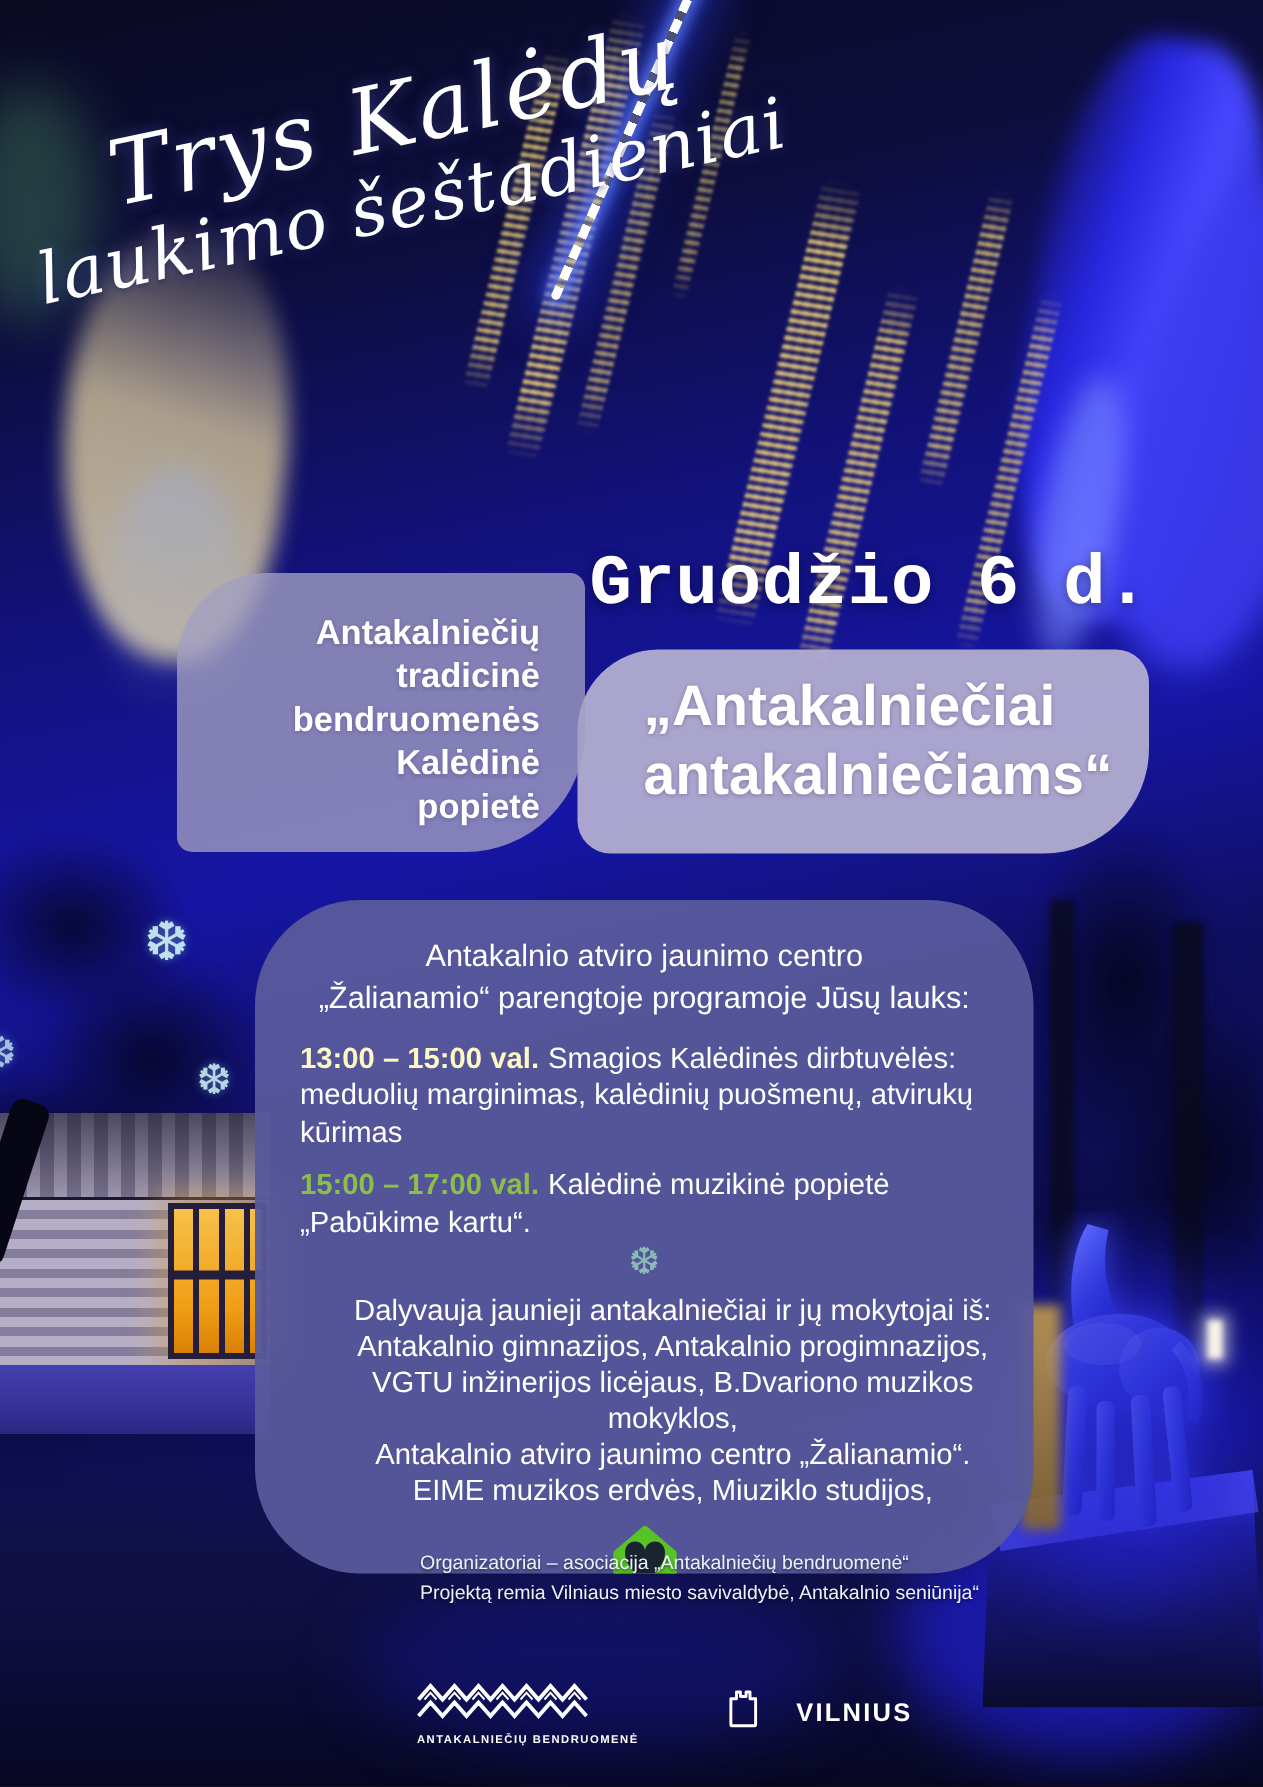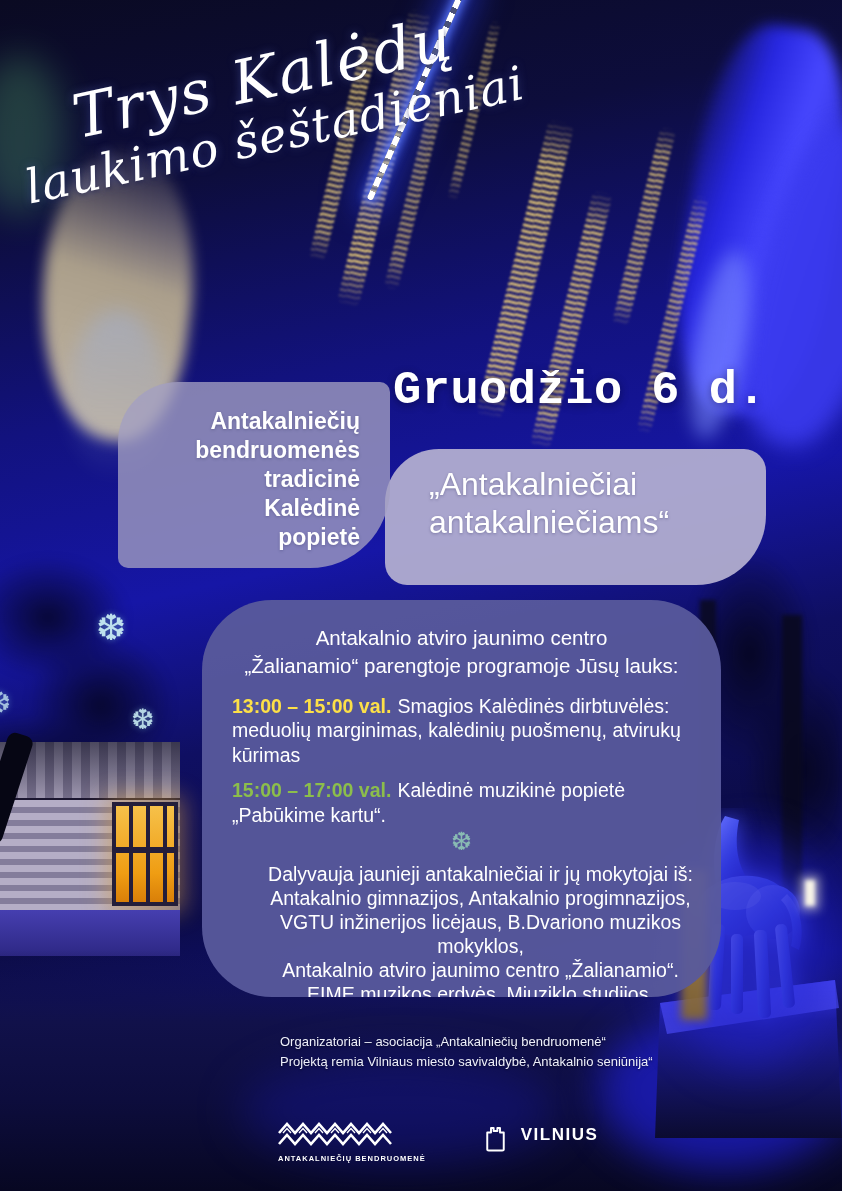--- a/index.html
+++ b/index.html
@@ -80,48 +80,48 @@
 
   
   .script-title{left:8px;top:42px;width:520px;transform:rotate(-12deg);color:#fff;text-align:center;
     font-family:"DejaVu Serif", serif;font-style:italic;text-shadow:0 0 10px rgba(120,140,255,.35),0 2px 4px rgba(0,0,30,.4);}
   .script-line1{font-size:60px;letter-spacing:2px;}
   .script-line2{font-size:47px;margin-top:-4px;letter-spacing:1px;}
 
   .date-heading{left:393px;top:364px;font-size:47px;font-weight:bold;color:#fff;letter-spacing:.5px;
     text-shadow:0 2px 8px rgba(0,0,30,.45);font-family:Liberation Mono, monospace;}
 
-  .date-box{left:385px;top:449px;width:381px;height:136px;box-sizing:border-box;
+  .date-box{left:385px;top:433px;width:381px;height:136px;box-sizing:border-box;
     background:rgba(181,176,209,.93);border-radius:54px 22px 70px 22px;
-    padding:16px 0 0 44px;color:#fff;font-size:32px;font-weight:normal;line-height:1.2;
+    padding:16px 0 0 44px;color:#fff;font-size:38px;font-weight:bold;line-height:1.2;
     text-shadow:0 1px 3px rgba(40,40,85,.35);}
 
   .tradition-box{left:118px;top:382px;width:272px;height:186px;box-sizing:border-box;
     background:rgba(163,159,193,.78);border-radius:60px 10px 80px 10px;
     padding:25px 30px 0 0;text-align:right;color:#fff;font-size:23px;font-weight:bold;line-height:1.26;
     text-shadow:0 1px 3px rgba(40,40,85,.3);}
 
-  .main-box{left:170px;top:600px;width:519px;height:397px;box-sizing:border-box;overflow:hidden;
-    background:rgba(88,90,156,.95);border-radius:70px;color:#fff;text-align:center;margin-left:32px;}
+  .main-box{left:170px;top:600px;width:519px;height:449px;box-sizing:border-box;overflow:hidden;
+    background:rgba(88,90,156,.95);border-radius:70px;color:#fff;text-align:center;}
   .intro{margin-top:24px;font-size:20.5px;line-height:1.38;}
   .sched{text-align:left;margin:13px 26px 0 30px;font-size:19.5px;line-height:1.26;}
   .sched + .sched{margin-top:11px;}
   .sched .time{font-weight:bold;margin-right:6px;}
   .mid-sf{margin-top:2px;font-size:25px;color:rgba(150,212,186,.8);line-height:1;}
   .venue{margin-top:3px;font-size:20px;font-weight:bold;letter-spacing:.2px;}
   .participants{text-align:center;margin:9px 20px 0 58px;font-size:19.5px;line-height:1.23;}
 
   .logo-block{margin-top:10px;line-height:1;}
 
   
   .footer-text{left:280px;top:1032px;font-size:13px;line-height:1.55;color:#eef0fa;text-shadow:0 1px 2px rgba(0,0,20,.5);}
   .logos-row{left:278px;top:1122px;display:flex;align-items:flex-start;gap:58px;}
   .community-logo{text-align:left;color:#fff;}
   .community-label{margin-top:4px;font-size:7.5px;letter-spacing:1px;font-weight:bold;white-space:nowrap;}
-  .vilnius-logo{display:flex;align-items:flex-start;gap:14px;margin-top:3px;color:#fff;}
+  .vilnius-logo{display:flex;align-items:flex-end;gap:24px;margin-top:3px;color:#fff;}
   .vilnius-label{font-size:17px;font-weight:bold;letter-spacing:1.5px;}
 </style>
 </head>
 <body>
 
 <div class="poster">
 
   <div class="abs teal-glow"></div>
   <div class="abs cream-blob"></div>
   <div class="abs cream-blob2"></div>
@@ -202,34 +202,34 @@
 
   <div class="abs date-heading">Gruodžio 6 d.</div>
 
   <div class="abs date-box">
     <div>„Antakalniečiai</div>
     <div>antakalniečiams“</div>
   </div>
 
   <div class="abs tradition-box">
     <div>Antakalniečių</div>
+    <div>tradicinė</div>
     <div>bendruomenės</div>
-    <div>tradicinė</div>
     <div>Kalėdinė</div>
     <div>popietė</div>
   </div>
 
   <div class="abs main-box">
     <div class="intro">
       <div>Antakalnio atviro jaunimo centro</div>
       <div>„Žalianamio“ parengtoje programoje Jūsų lauks:</div>
     </div>
 
     <div class="sched">
-      <span class="time" style="color:#fde047;">13:00 – 15:00 val.</span><span>Smagios Kalėdinės dirbtuvėlės:</span>
+      <span class="time" style="color:#fef9c3;">13:00 – 15:00 val.</span><span>Smagios Kalėdinės dirbtuvėlės:</span>
       <div>meduolių marginimas, kalėdinių puošmenų, atvirukų kūrimas</div>
     </div>
 
     <div class="sched">
       <span class="time" style="color:#8cbe4b;">15:00 – 17:00 val.</span><span>Kalėdinė muzikinė popietė „Pabūkime kartu“.</span>
     </div>
 
     <div class="mid-sf">❆</div>
 
 

